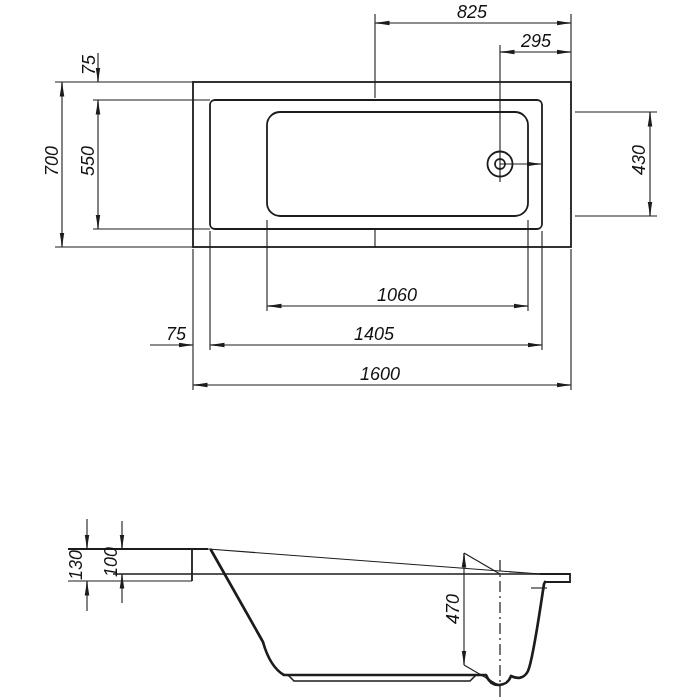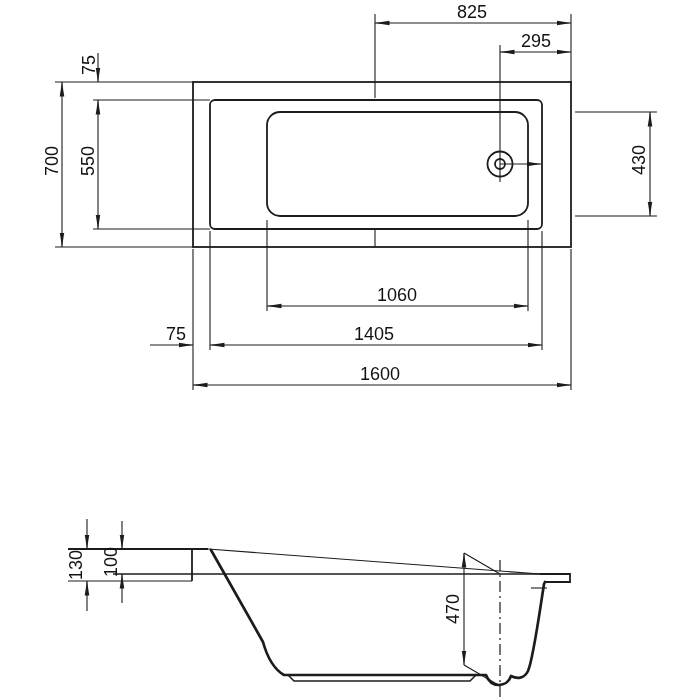--- a/index.html
+++ b/index.html
@@ -1,16 +1,16 @@
 <!DOCTYPE html>
 <html><head>
 <meta charset="utf-8">
 <style>
   html,body{margin:0;padding:0;background:#ffffff;}
-  .canvas{position:relative;width:700px;height:700px;background:#ffffff;overflow:hidden;}
+  .canvas{position:relative;width:700px;height:700px;background:#ffffff;overflow:hidden;font-style:italic;}
   svg{display:block;}
   .thin{stroke:#1c1c1c;stroke-width:1.1;fill:none;}
   .med{stroke:#1c1c1c;stroke-width:1.8;fill:none;}
   .mid{stroke:#1c1c1c;stroke-width:1.5;fill:none;}
   .thick{stroke:#1c1c1c;stroke-width:2.7;fill:none;stroke-linejoin:round;stroke-linecap:round;}
   .center{stroke:#1c1c1c;stroke-width:1.2;fill:none;stroke-dasharray:11 4 2 4;}
   text{font-family:"Liberation Sans","DejaVu Sans",sans-serif;font-size:18px;fill:#111;}
 </style>
 </head>
 <body>

